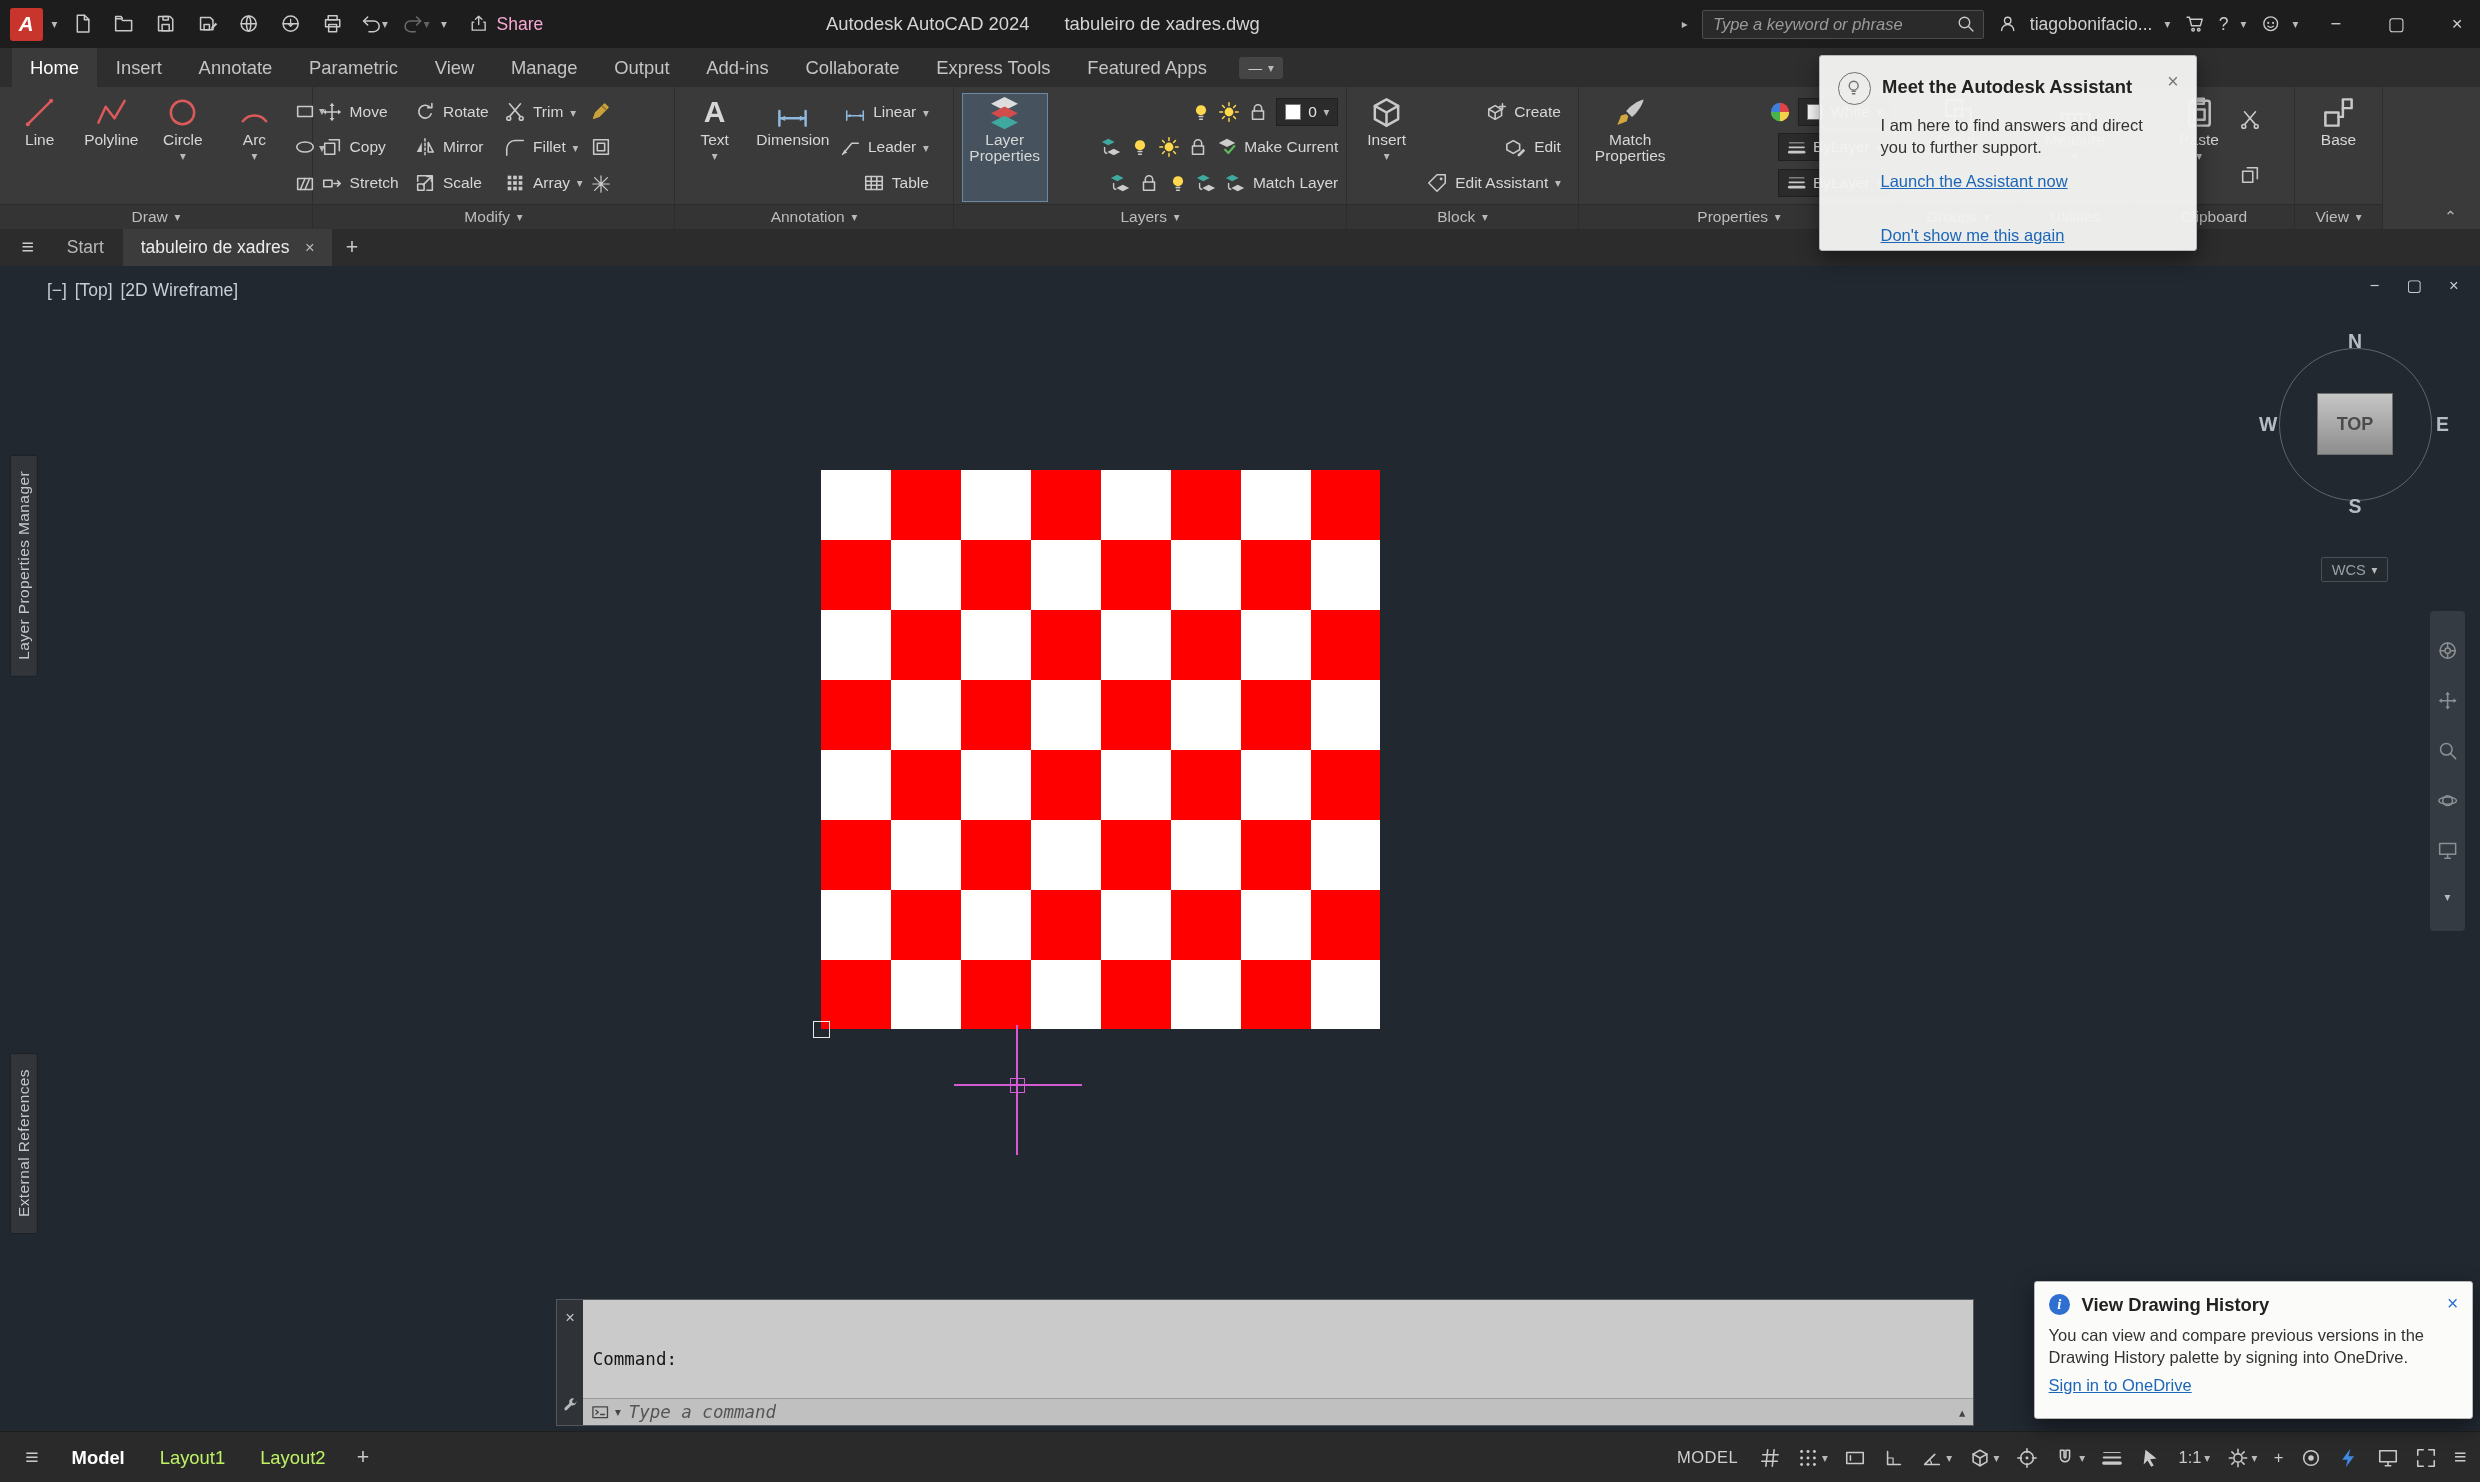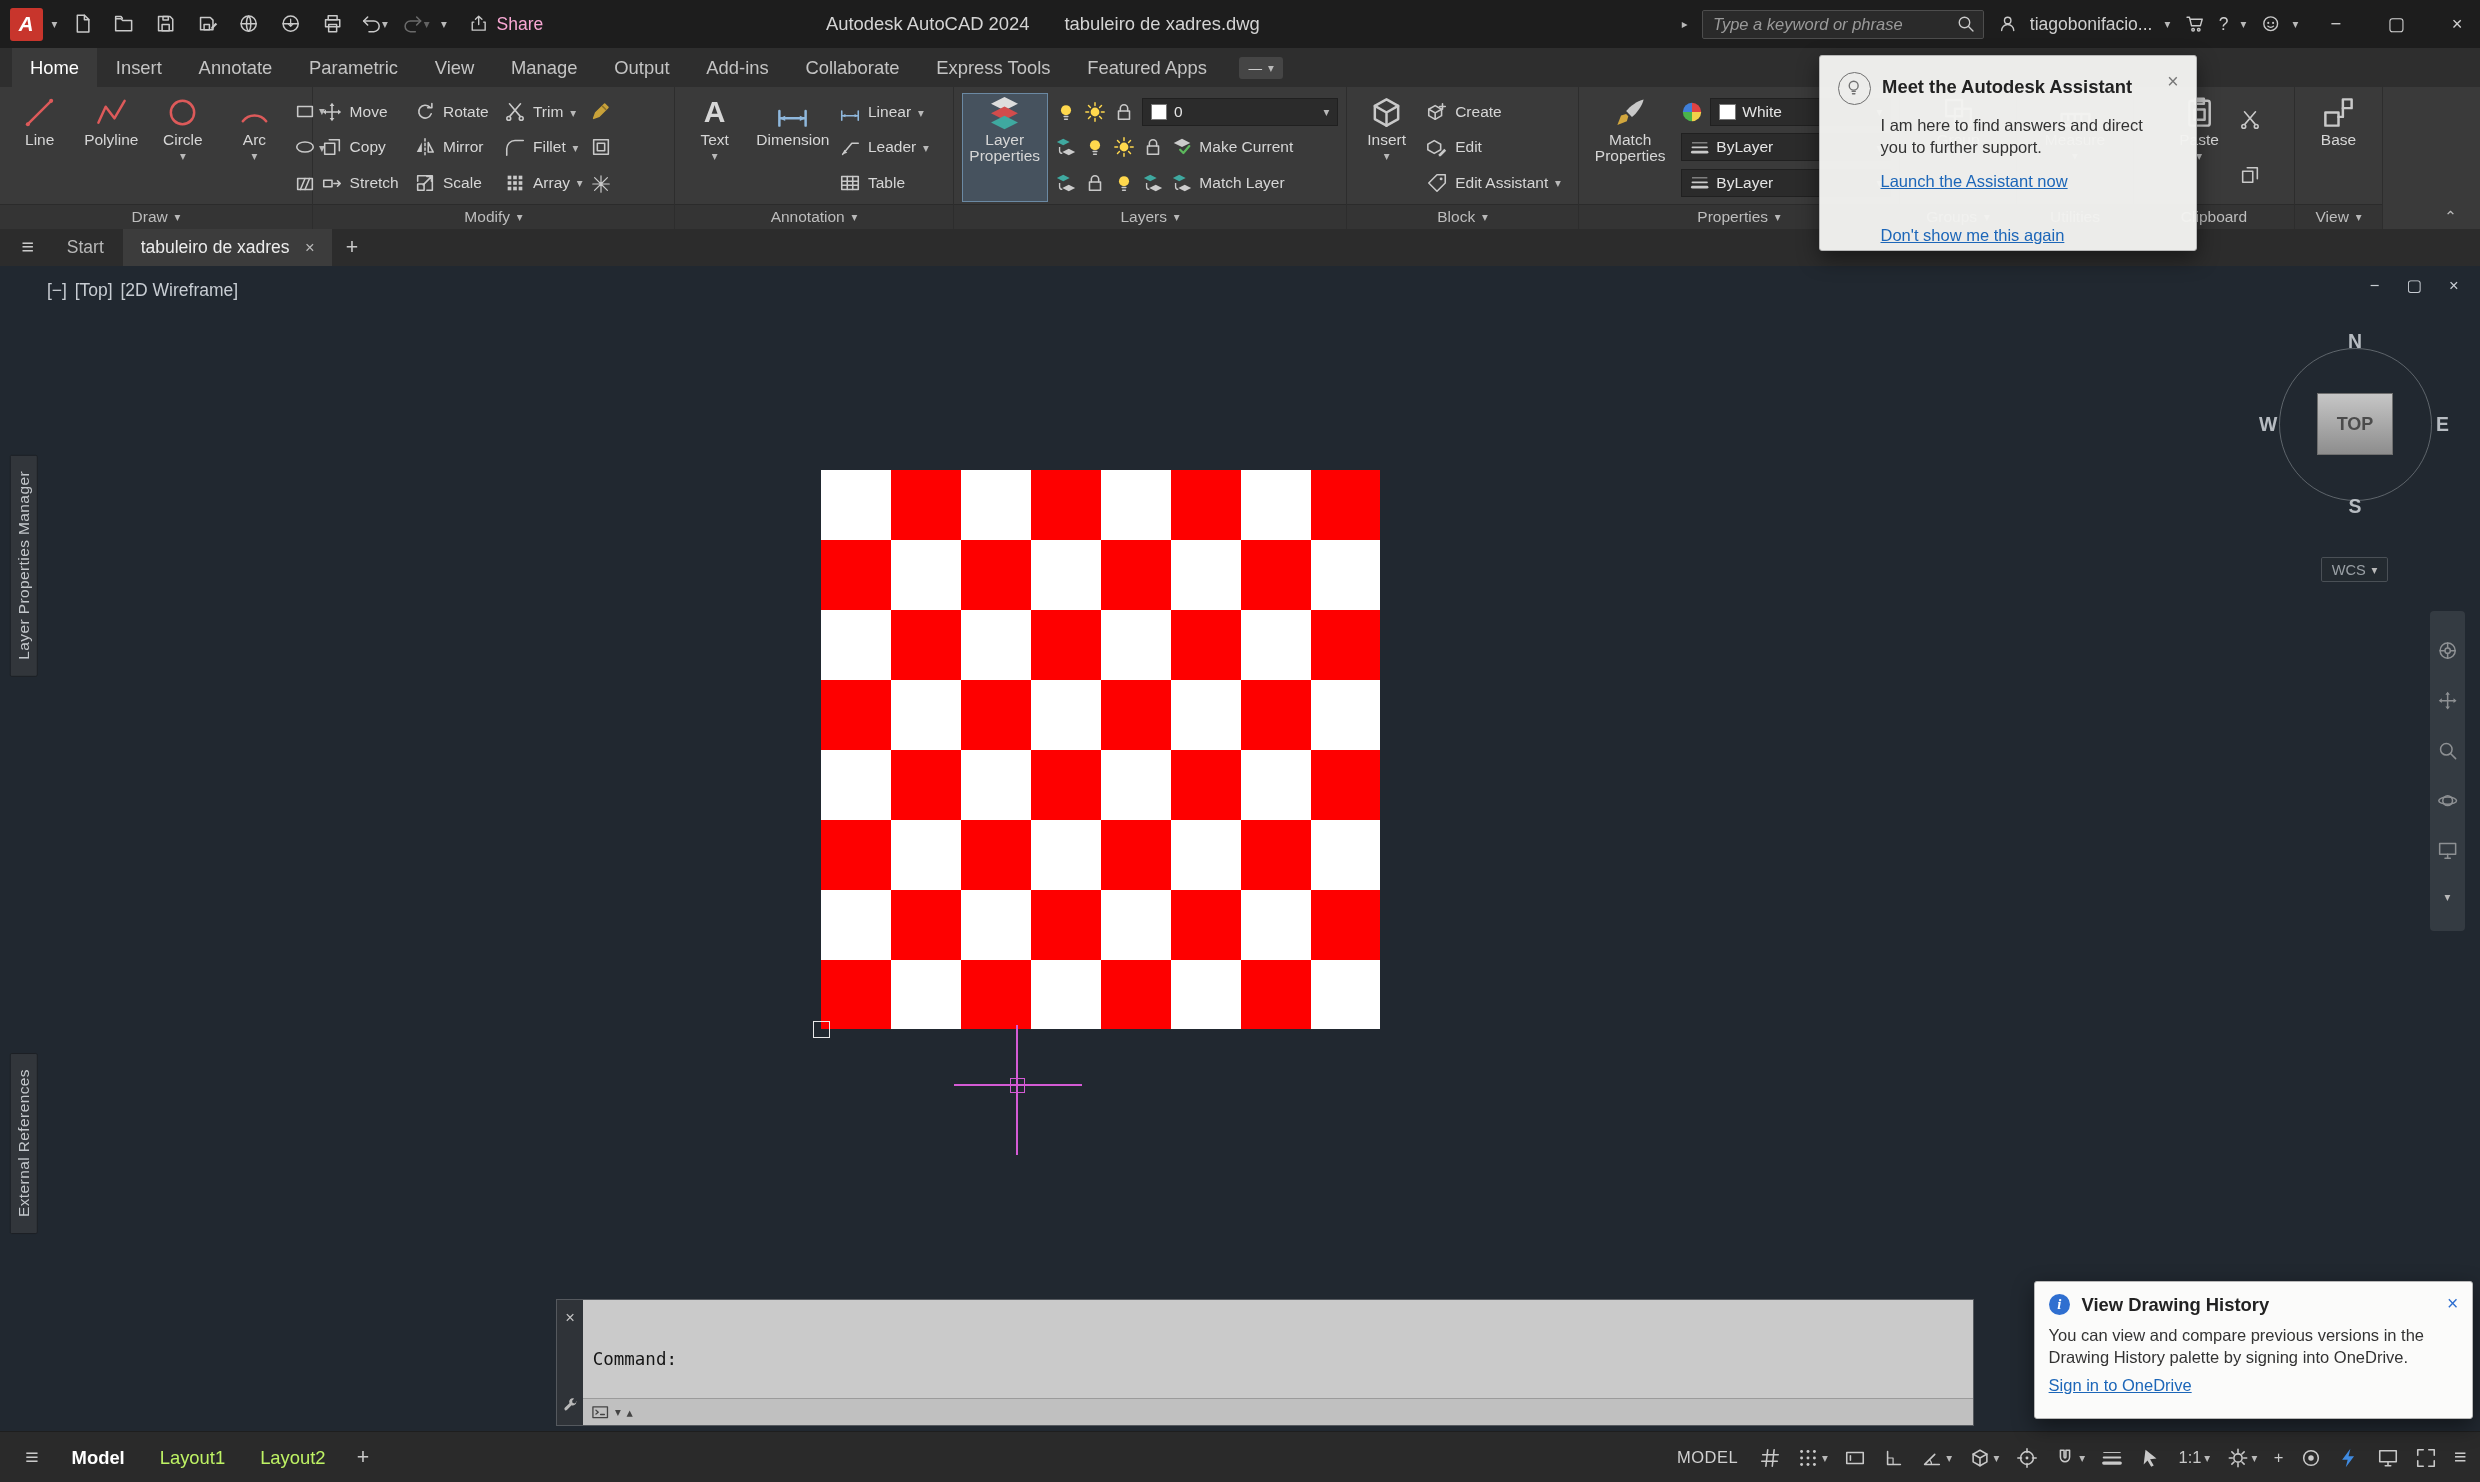--- a/index.html
+++ b/index.html
@@ -44,21 +44,21 @@
   .pbody{flex:1;display:flex;padding:5.8px 7.8px 1.9px;gap:7.8px;min-height:0;}
   .plabel{height:24px;background:#343434;border-top:1px solid #2b2b2b;color:#bdbdbd;font-size:15.5px;
           display:flex;align-items:center;justify-content:center;gap:6.8px;}
   .bigbtn{display:flex;flex-direction:column;align-items:center;gap:1.9px;min-width:60px;padding:1.9px;
           font-size:15.5px;line-height:16.5px;text-align:center;color:#d6d6d6;}
   .bigbtn.hl{background:#46525e;box-shadow:0 0 0 1px #6b89a3 inset;border-radius:0;}
   .toolrow{display:flex;align-items:center;gap:6.8px;font-size:15.5px;color:#d6d6d6;height:31px;white-space:nowrap;}
   .minicol{display:flex;flex-direction:column;justify-content:space-around;align-items:flex-start;}
   .mini{display:inline-flex;align-items:center;gap:2.9px;}
   .mgrid{display:grid;grid-template-columns:auto auto auto;column-gap:15.5px;align-content:space-evenly;}
-  .lcol{display:flex;flex-direction:column;justify-content:space-evenly;}
+  .lcol{display:flex;flex-direction:column;justify-content:space-evenly;align-items:flex-end;}
   .lrow{display:flex;align-items:center;gap:6.8px;height:33px;}
   .combo{display:flex;align-items:center;gap:6.8px;background:#2b2b2b;border:1px solid #202020;height:26px;
          padding:0 7.8px;font-size:15.5px;color:#e4e4e4;}
   .swatch{width:14.6px;height:14.6px;background:#fff;border:1px solid #777;flex:none;}
   .Aglyph{font-size:30px;font-weight:bold;color:#d6d6d6;line-height:1;}
   .collapse{position:absolute;right:23px;bottom:2.9px;color:#bdbdbd;font-size:15.5px;}
   
   #filetabs{position:absolute;top:229px;left:0;right:0;height:37px;background:#2c2c2c;display:flex;
             align-items:stretch;gap:1.9px;padding-left:7.8px;font-size:17.5px;color:#b9b9b9;z-index:10;}
   .ftburger{display:flex;align-items:center;padding:0 13.6px;font-size:21.3px;color:#c9c9c9;}
@@ -1028,20 +1028,21 @@
         
       </div>
       <div class="cinput">
         <i class="ic">
             <svg viewBox="0 0 24 24" fill="none" stroke="currentColor" stroke-width="1.7" stroke-linecap="round" stroke-linejoin="round">
               <rect x="2.5" y="5" width="19" height="14"></rect>
               <path d="M6.5 9.5l3 2.5-3 2.5M12.5 15h5"></path>
             </svg>
           </i>
         <span class="dd">▾</span>
+        <input placeholder="Type a command" style="">
         <span class="cup">▴</span>
       </div>
     </div>
   </div>
 
   <aside class="popup" id="assistant">
     <div class="phd">
       <span class="bulbring">
           <i class="ic">
             <svg viewBox="0 0 24 24" fill="none" stroke="currentColor" stroke-width="1.7" stroke-linecap="round" stroke-linejoin="round">

